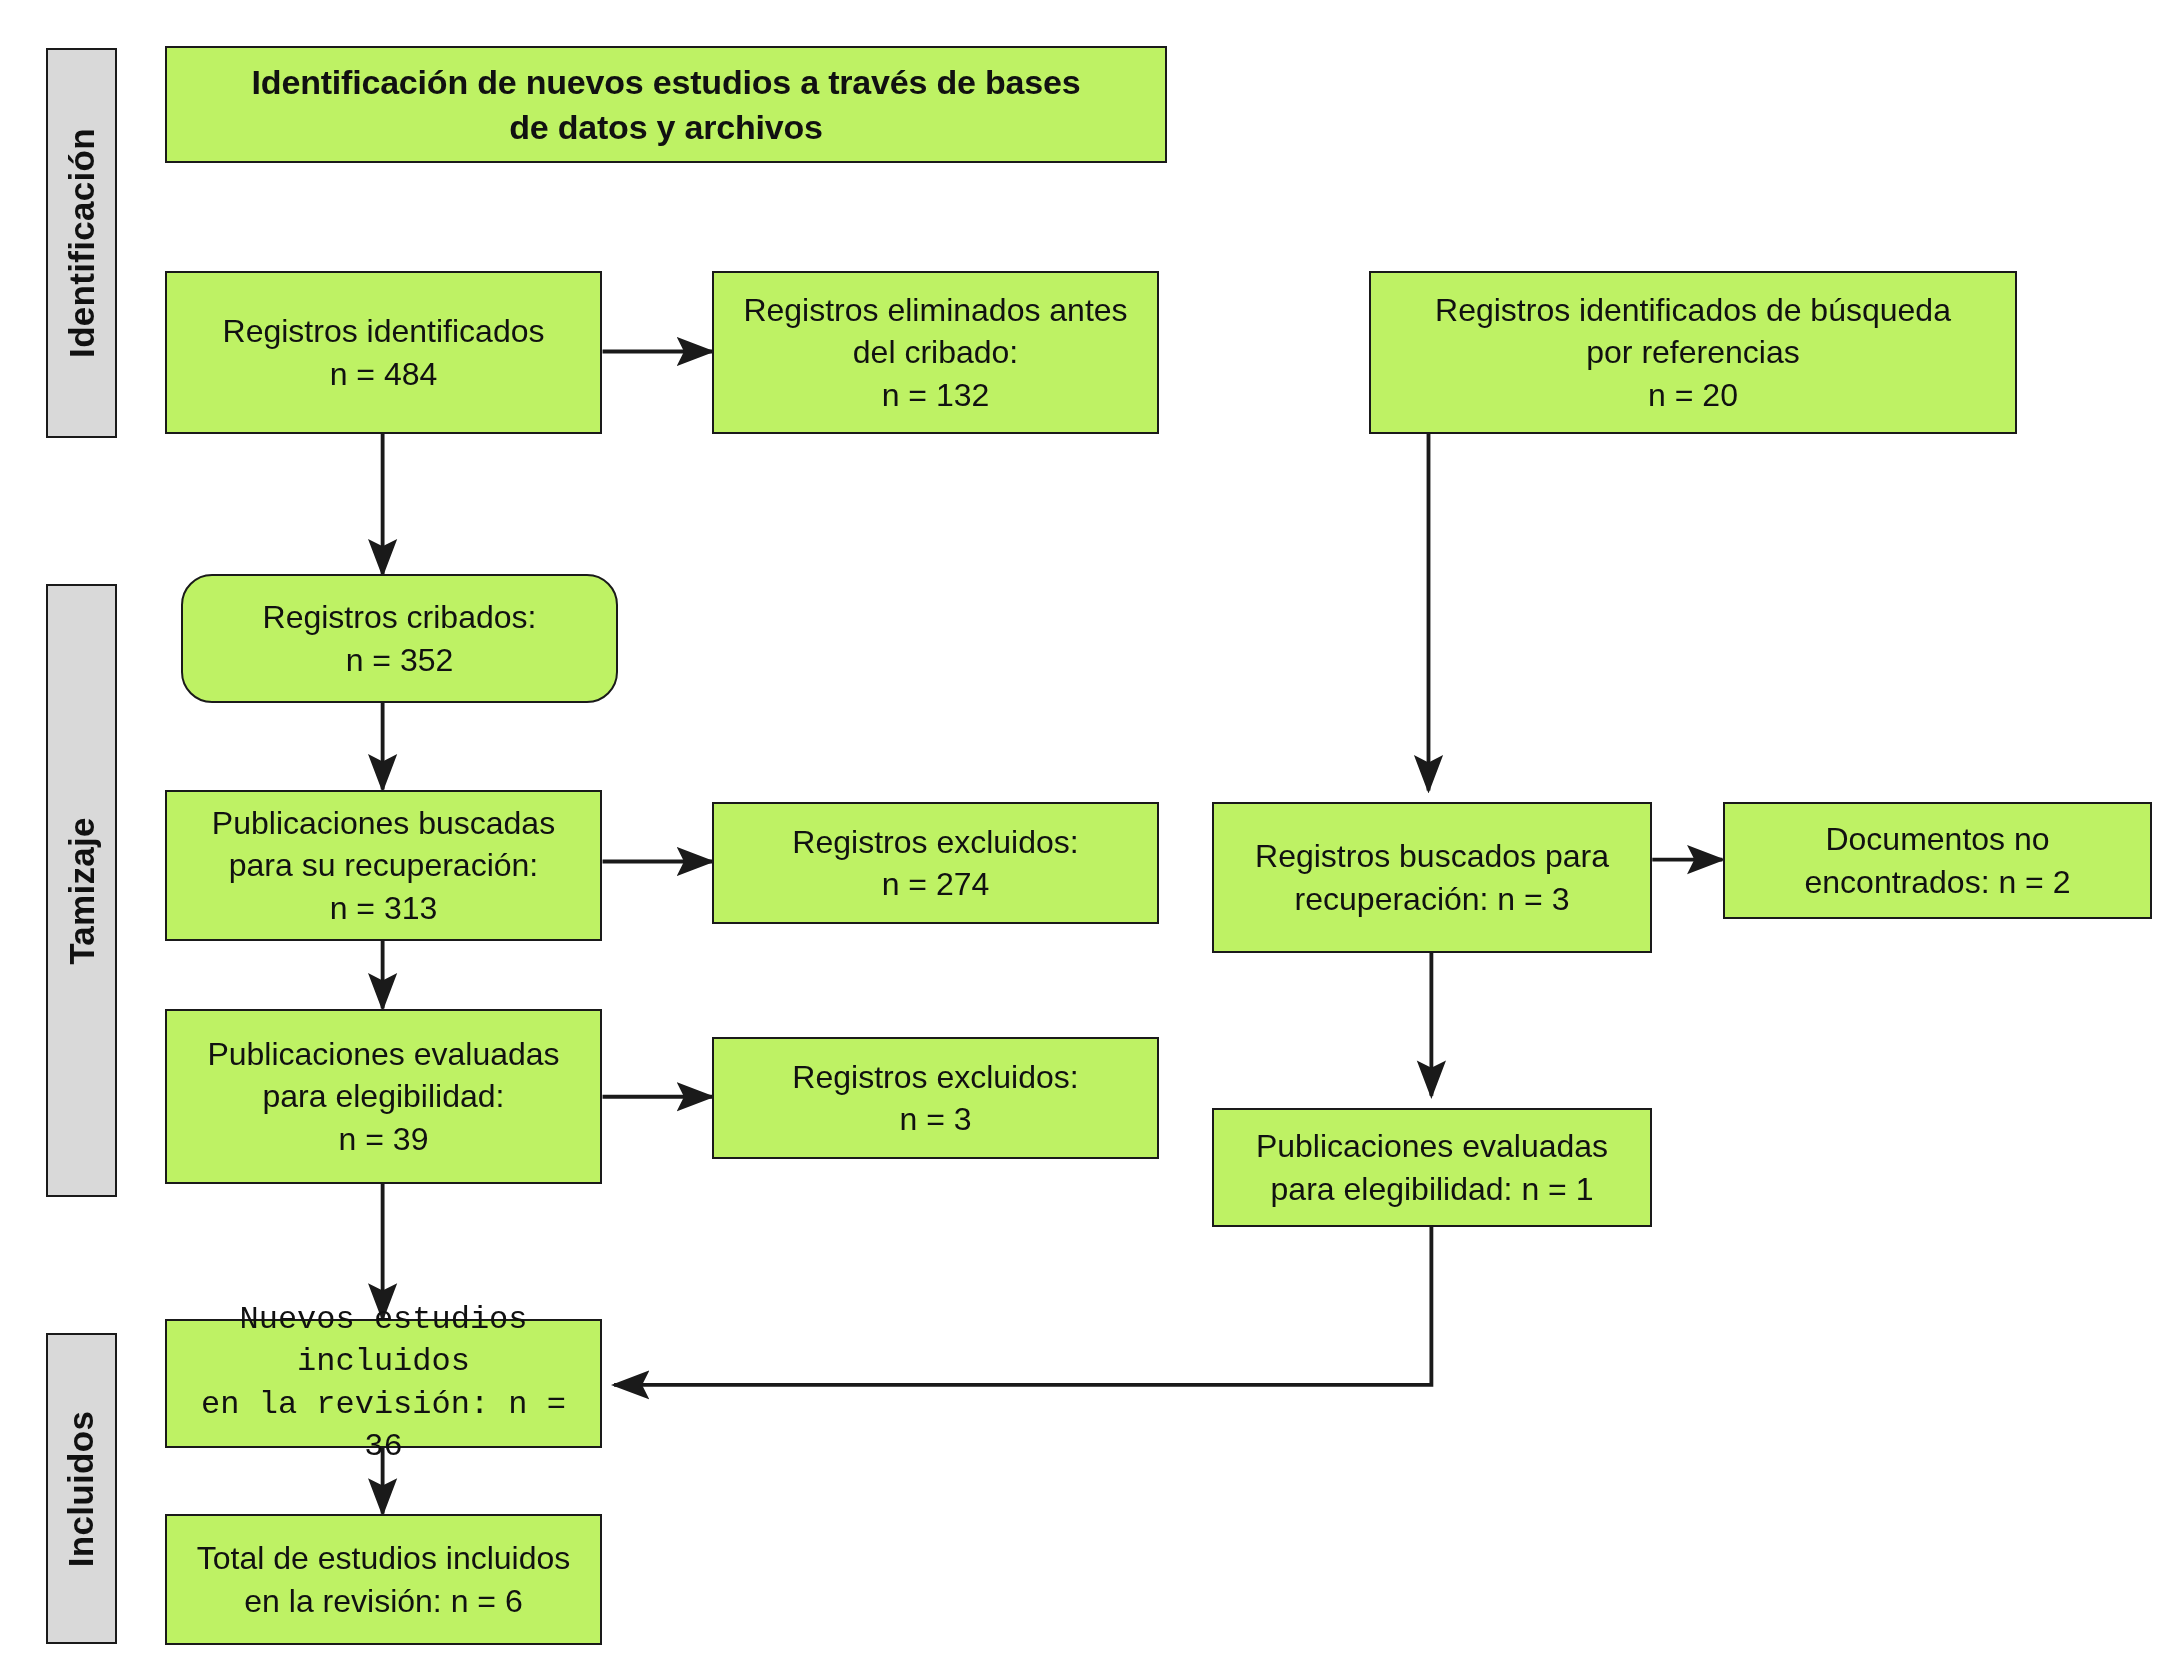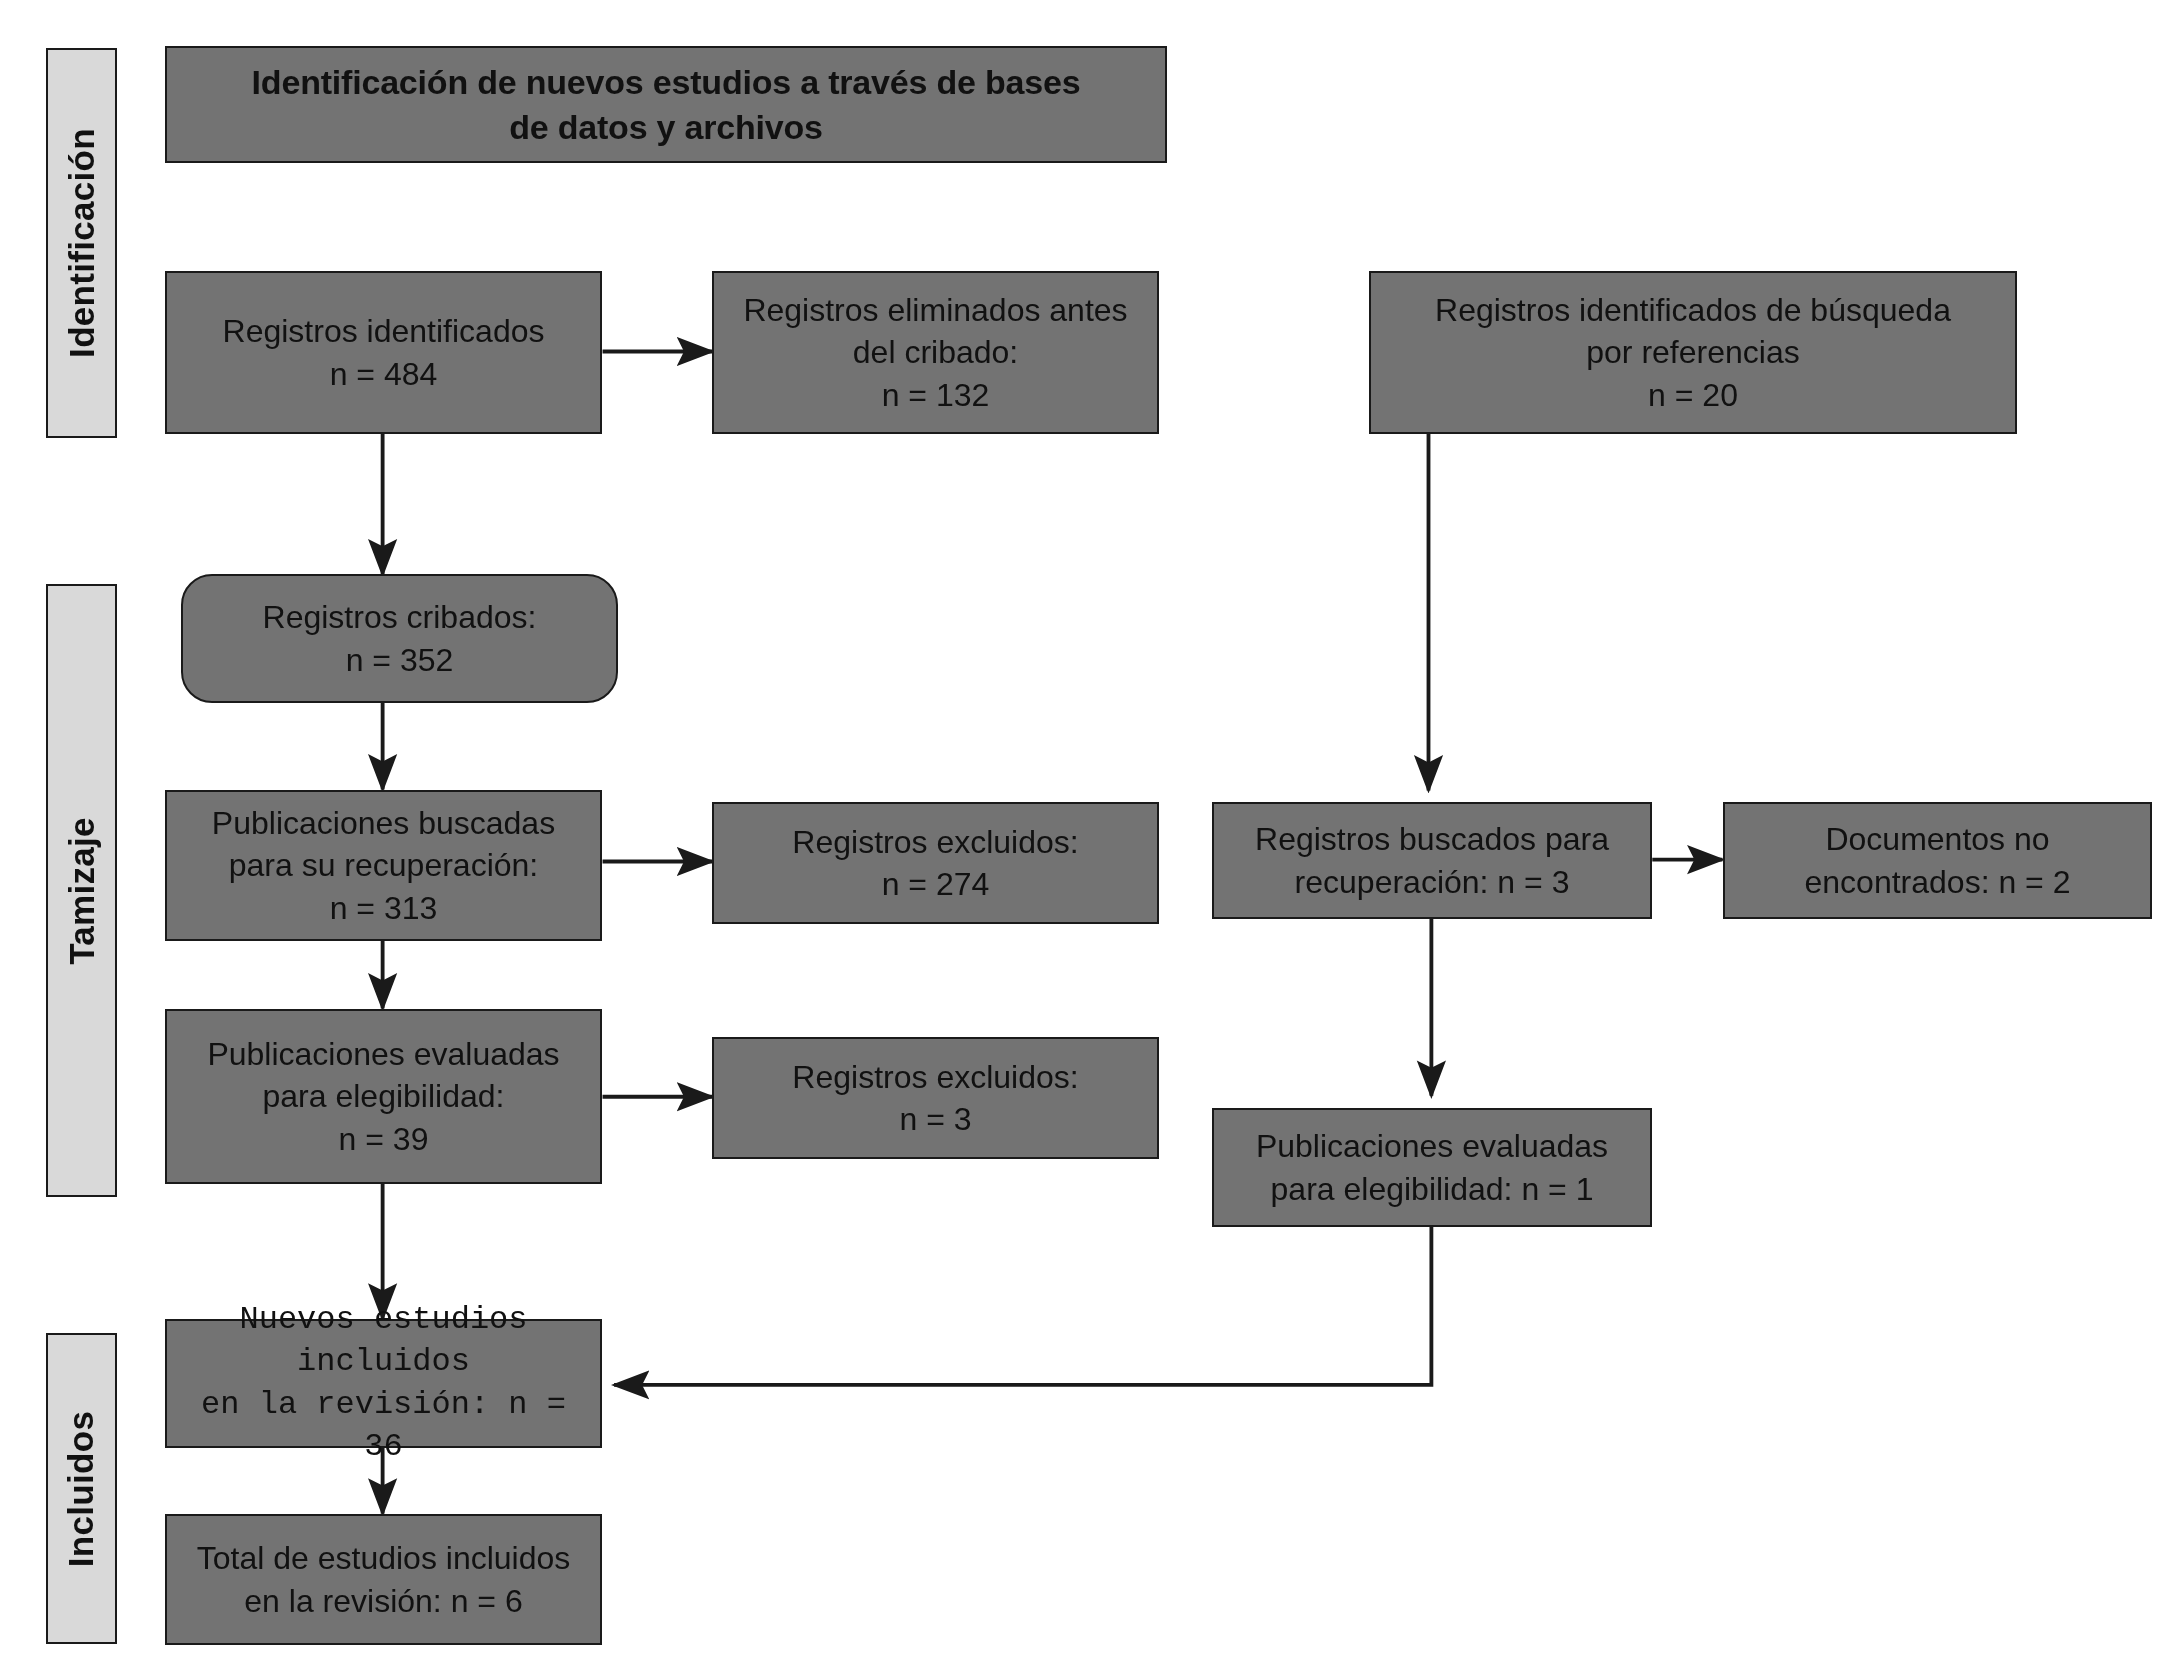--- a/index.html
+++ b/index.html
@@ -4,21 +4,21 @@
 <style>
   html,body{margin:0;padding:0;background:#ffffff;}
   body{font-family:"Liberation Sans", sans-serif;}
   #stage{position:relative;width:2178px;height:1674px;background:#ffffff;overflow:hidden;}
   svg#wires{position:absolute;left:0;top:0;width:2178px;height:1674px;pointer-events:none;}
 
   .node{
     position:absolute;
     box-sizing:border-box;
     border:2.9px solid #1a1a1a;
-    background:#737373;
+    background:#bef264;
     display:flex;
     align-items:center;
     justify-content:center;
     text-align:center;
     color:#111111;
     line-height:1.32;
     font-size:32px;
     padding:5.8px 13.4px;
     white-space:pre-line;
   }
@@ -104,21 +104,21 @@
   <div class="node" style="left:712px; top:1037px; width:447px; height:122px;">Registros excluidos:
 n = 3</div>
   <div class="node" style="left:165px; top:1319px; width:437px; height:129px;font-family:Liberation Mono, monospace;">Nuevos estudios incluidos
 en la revisión: n = 36</div>
   <div class="node" style="left:165px; top:1514px; width:437px; height:131px;">Total de estudios incluidos
 en la revisión: n = 6</div>
 
   <div class="node" style="left:1369px; top:271px; width:648px; height:163px;">Registros identificados de búsqueda
 por referencias
 n = 20</div>
-  <div class="node" style="left:1212px; top:802px; width:440px; height:117px;">Registros buscados para
+  <div class="node" style="left:1212px; top:802px; width:440px; height:151px;">Registros buscados para
 recuperación: n = 3</div>
   <div class="node" style="left:1723px; top:802px; width:429px; height:117px;">Documentos no
 encontrados: n = 2</div>
   <div class="node" style="left:1212px; top:1108px; width:440px; height:119px;">Publicaciones evaluadas
 para elegibilidad: n = 1</div>
 
 </div>
 
 
 </body></html>

